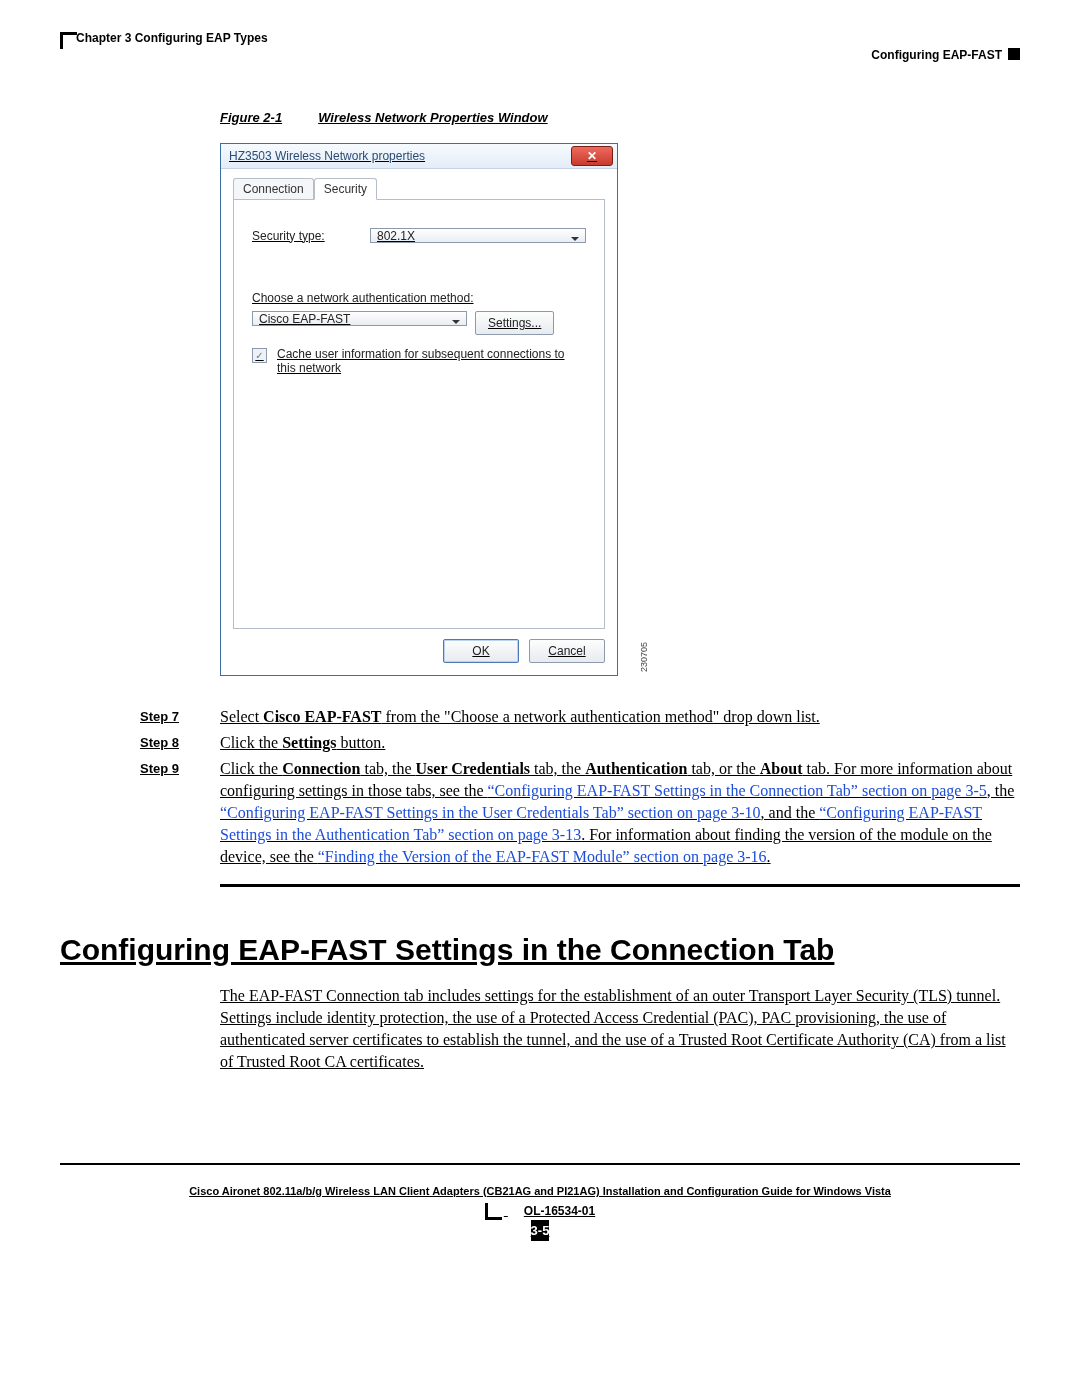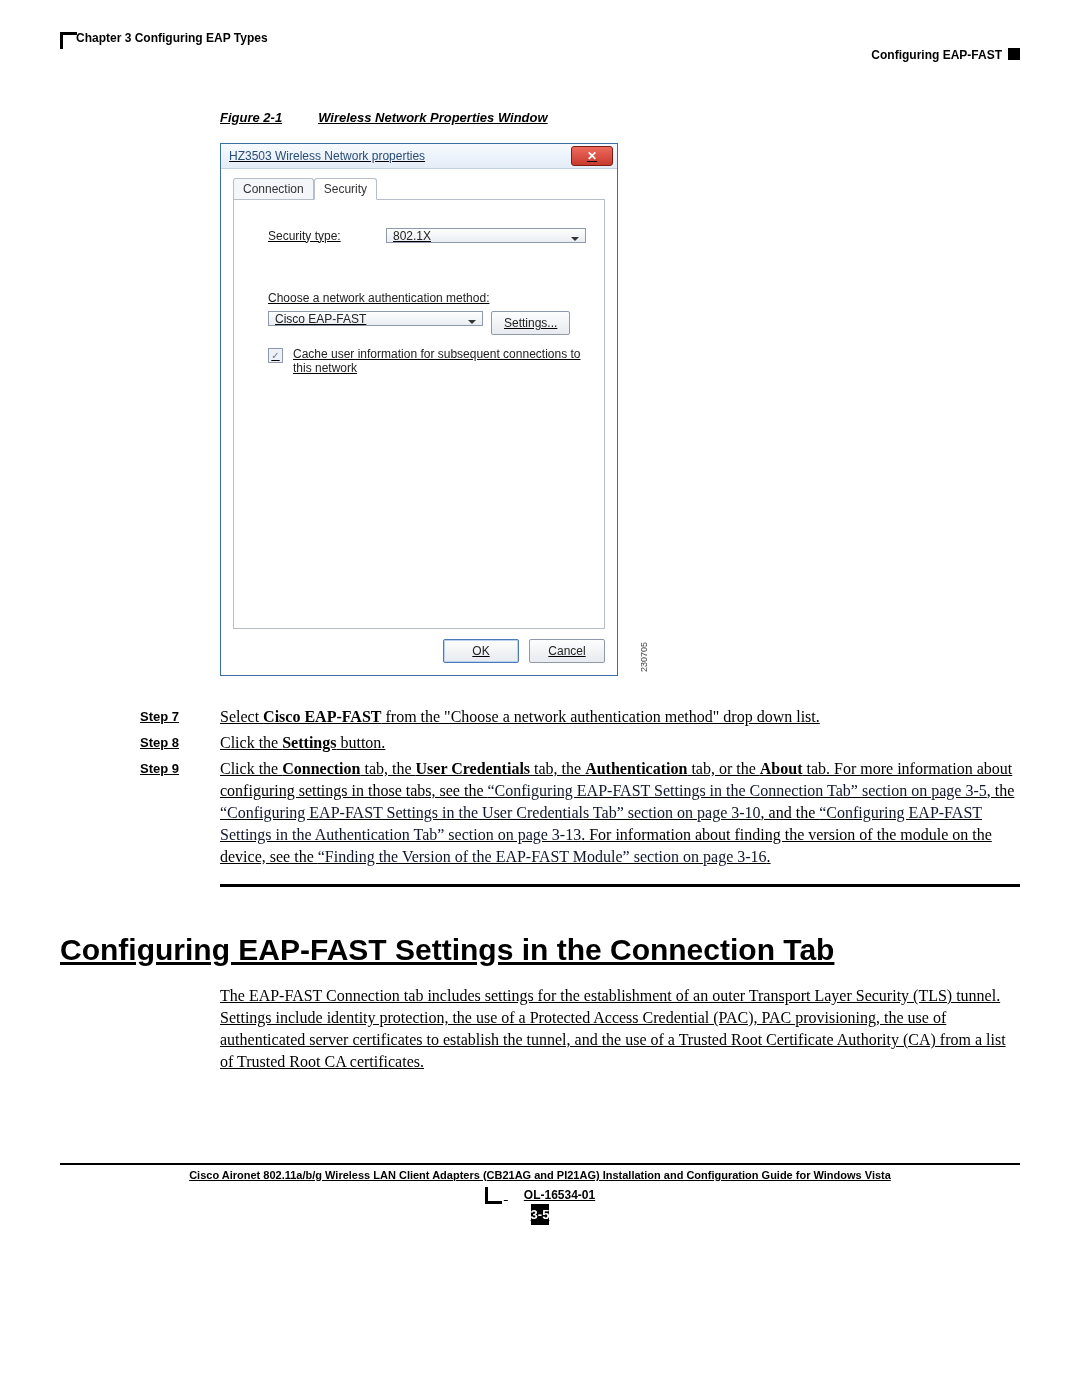--- a/index.html
+++ b/index.html
@@ -57,21 +57,21 @@
   .dlg-body { padding: 8px 12px 12px 12px; background:#fff; }
   .tabstrip { height:22px; position:relative; }
   .tab {
     display:inline-block; height:20px; line-height:20px; padding:0 9px;
     border:1px solid #b6bfc9; border-bottom:none; background:#f4f6fa;
     border-radius:3px 3px 0 0; font-size:12px; color:#333;
     position:relative; top:1px;
   }
   .tab.active { background:#fff; border-bottom:1px solid #fff; }
   .tabpanel {
-    border:1px solid #b6bfc9; min-height:430px; padding:28px 18px 16px 34px;
+    border:1px solid #b6bfc9; min-height:430px; padding:28px 18px 16px 18px;
     box-sizing:border-box;
   }
   .row { display:flex; align-items:center; margin-bottom:14px; }
   .row .lbl { width:118px; }
   .dlg select, .dlg .sel {
     flex:1; height:15px; border:1px solid #8e9aab;
     background: linear-gradient(to bottom,#fefefe,#e9edf2);
     font: 12px "Segoe UI", Tahoma, sans-serif; padding:0 18px 0 6px;
     display:flex; align-items:center; position:relative; box-sizing:border-box;
   }
@@ -93,31 +93,31 @@
   .dlg-buttons .btn { width:74px; justify-content:center; padding:0; height:22px;}
   .btn.default { border-color:#4a7ab8; box-shadow:0 0 0 1px #bcd3ef inset;}
   .fig-id { position:absolute; right:-14px; bottom:4px; font:9px Arial,sans-serif; color:#444; writing-mode:vertical-rl; transform:rotate(180deg);}
 
   
   .steps { margin:30px 0 0 80px; }
   .step-row { display:flex; font-size:16px; line-height:22px; margin-bottom:4px; }
   .step-label { font: bold 13px Arial,sans-serif; width:80px; flex:none; padding-top:3px;}
   .step-text { flex:1; }
   .step-text b { font-weight:bold; }
-  a.xref { color:#0f172a; text-decoration:none; }
+  a.xref { color:#1d4ed8; text-decoration:none; }
   .steps-end { height:3px; background:#000; margin:16px 0 0 160px; margin-right:0; }
   .steps-end-wrap { margin-top:14px; }
 
   
   h1.sect { font: bold 30px Arial, sans-serif; margin:46px 0 18px 0; }
   .para { margin-left:160px; font-size:16px; line-height:22px; }
 
   
   .ftr-rule { height:2px; background:#000; margin-top:90px; }
-  .ftr-line1 { text-align:center; font: bold 11px Arial,sans-serif; margin-top:4px;}
+  .ftr-line1 { text-align:center; font: bold 11px Arial,sans-serif; margin-top:20px;}
   .ftr-row { display:flex; justify-content:space-between; align-items:center; margin-top:4px;flex-direction:column; }
   .ftr-doc { font: bold 12px Arial,sans-serif; margin-left:16px;}
   .ftr-page { background:#000; color:#fff; font: bold 13px Arial,sans-serif; padding:3px 0; }
   .ftr-crop-bl { width:14px; height:14px; border-bottom:3px solid #000; border-left:3px solid #000; display:inline-block; vertical-align:middle; margin-right:2px;}
 </style>
 </head>
 <body>
 
 <div class="page">
 

